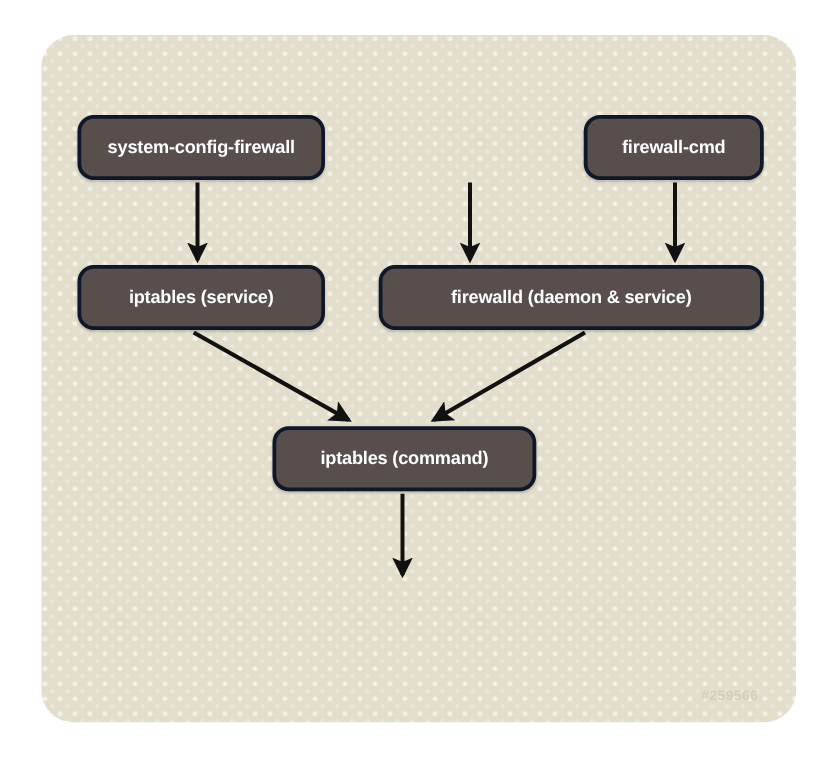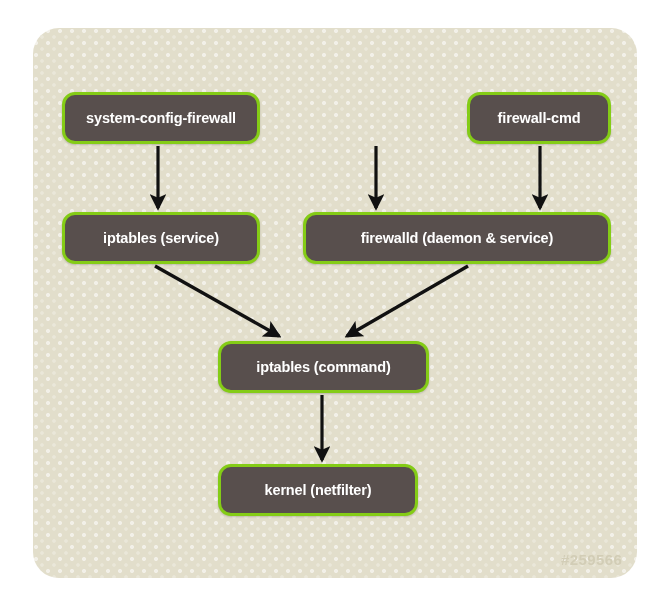--- a/index.html
+++ b/index.html
@@ -38,21 +38,21 @@
     position: absolute;
     left: 0;
     top: 0;
     width: 669px;
     height: 608px;
     pointer-events: none;
   }
   .node {
     position: absolute;
     background: #584f4d;
-    border: 3px solid #84cc16;
+    border: 3px solid #0f172a;
     border-radius: 13px;
     box-sizing: border-box;
     display: flex;
     align-items: center;
     justify-content: center;
     color: #ffffff;
     font-family: "Liberation Sans", sans-serif;
     font-size: 14.5px;
     font-weight: 600;
     letter-spacing: -0.15px;
@@ -66,21 +66,21 @@
   #node-iptsvc   { left: 62px;  top: 212px; width: 198px; height: 52px; }
   #node-firewalld{ left: 303px; top: 212px; width: 308px; height: 52px; }
   #node-iptcmd   { left: 218px; top: 341px; width: 211px; height: 52px; }
   #node-kernel   { left: 218px; top: 464px; width: 200px; height: 52px; }
 
   #watermark {
     position: absolute;
     left: 561px;
     top: 551px;
     font-family: "Liberation Sans", sans-serif;
-    font-size: 15px;
+    font-size: 11px;
     font-weight: 700;
     letter-spacing: 0.4px;
     color: #d2cdb6;
   }
 </style>
 </head>
 <body>
 
 <div id="stage">
 
@@ -110,17 +110,16 @@
 
 
   <div class="node" id="node-iptsvc">iptables (service)</div>
 
   <div class="node" id="node-fwcmd">firewall-cmd</div>
 
   <div class="node" id="node-firewalld">firewalld (daemon &amp; service)</div>
 
   <div class="node" id="node-iptcmd">iptables (command)</div>
 
-  <div class="node" id="node-kernel">kernel (netfilter)</div>
 
   <div id="watermark">#259566</div>
 
 </div>
 
 </body></html>

